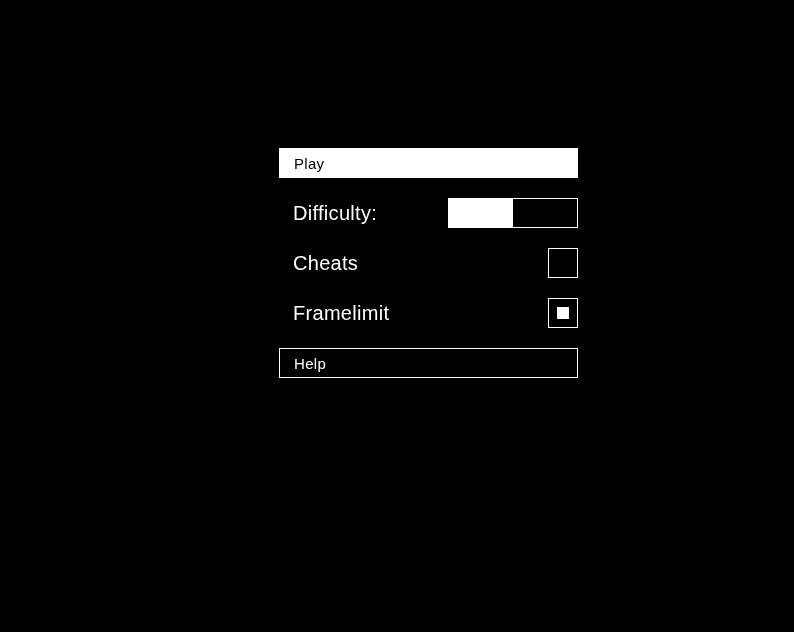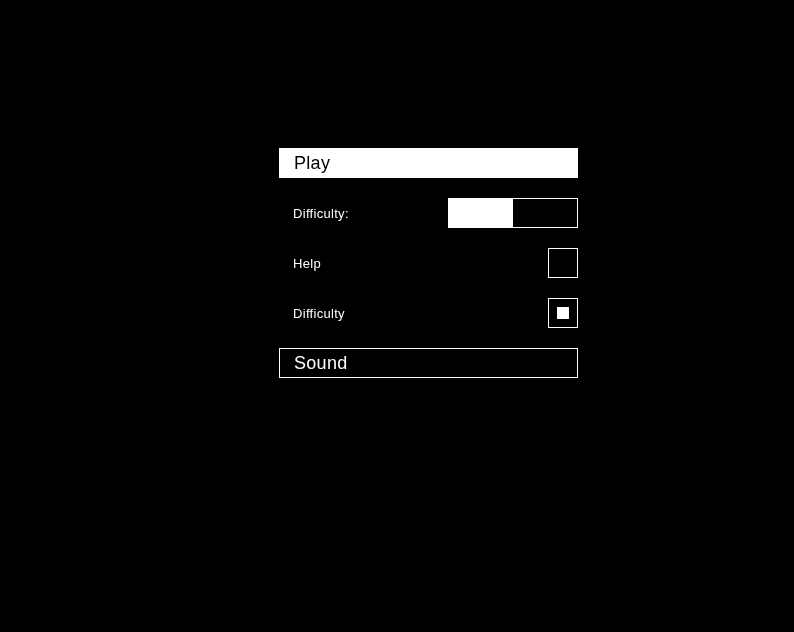--- a/index.html
+++ b/index.html
@@ -22,37 +22,37 @@
       top: 148px;
       width: 299px;
     }
     .menu-item {
       height: 30px;
       border: 1px solid #ffffff;
       display: flex;
       align-items: center;
       padding: 0 14px;
       color: #ffffff;
-      font-size: 18px;
+      font-size: 15px;
       font-weight: 400;
       letter-spacing: 0.3px;
       cursor: pointer;
       margin-bottom: 20px;
     }
     .menu-item.selected {
       background: #ffffff;
       color: #000000;
     }
     .option-row {
       height: 30px;
       display: flex;
       align-items: center;
       justify-content: space-between;
       color: #ffffff;
-      font-size: 13px;
+      font-size: 20px;
       font-weight: 400;
       letter-spacing: 0.3px;
       margin-bottom: 20px;
       padding-left: 14px;
     }
     .option-label {
       color: #ffffff;
     }
     .slider-track {
       width: 130px;
@@ -92,29 +92,29 @@
 
   <div class="option-row">
     <span class="option-label">Difficulty:</span>
     <div class="slider-track">
       <div class="slider-fill" style="width:50%"></div>
     </div>
   </div>
 
 
   <div class="option-row">
-    <span class="option-label">Help</span>
+    <span class="option-label">Cheats</span>
     <div class="checkbox"></div>
   </div>
 
   <div class="option-row">
-    <span class="option-label">Difficulty</span>
+    <span class="option-label">Framelimit</span>
     <div class="checkbox">
       <div class="checkbox-inner"></div>
     </div>
   </div>
 
   <div class="menu-item">
-    <span>Sound</span>
+    <span>Help</span>
   </div>
 
 
 </div>
 
 </body></html>

